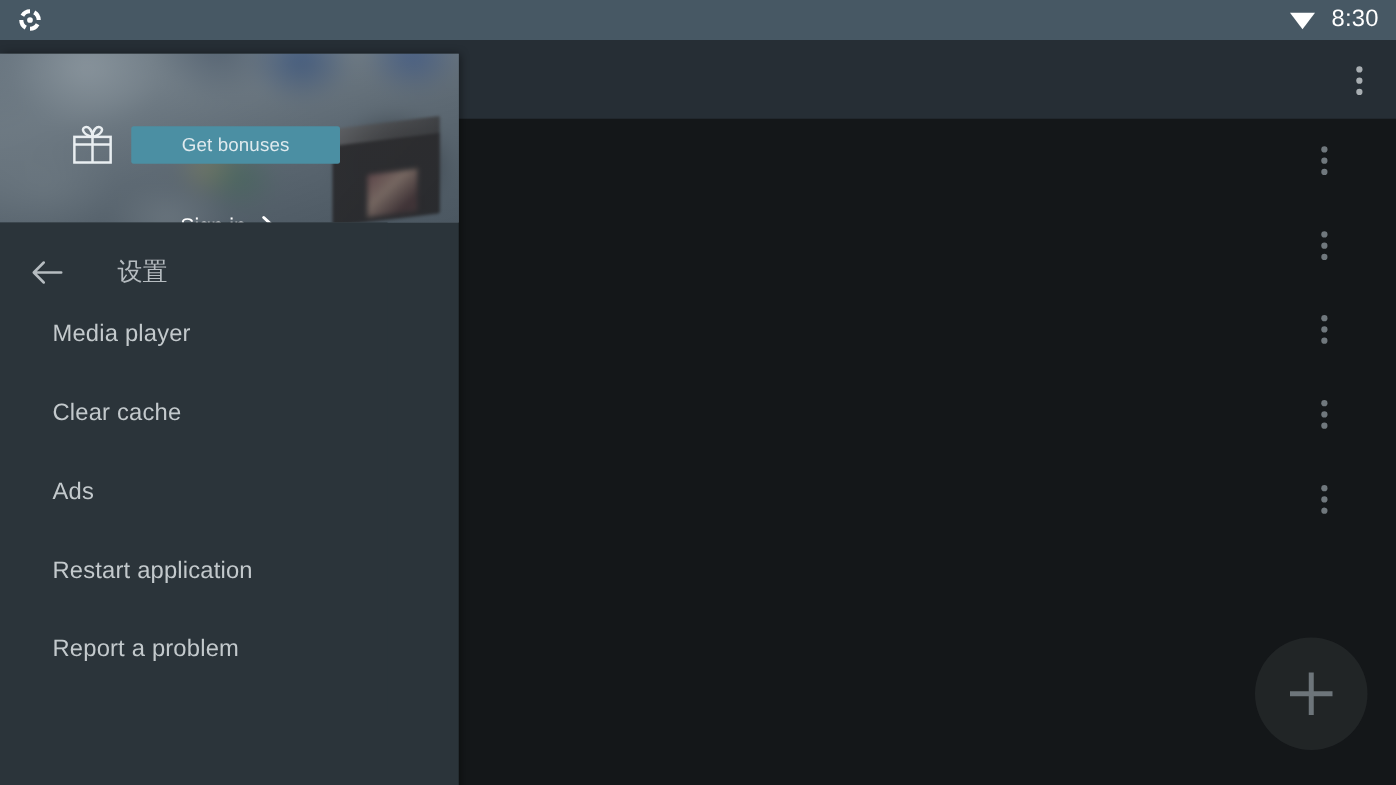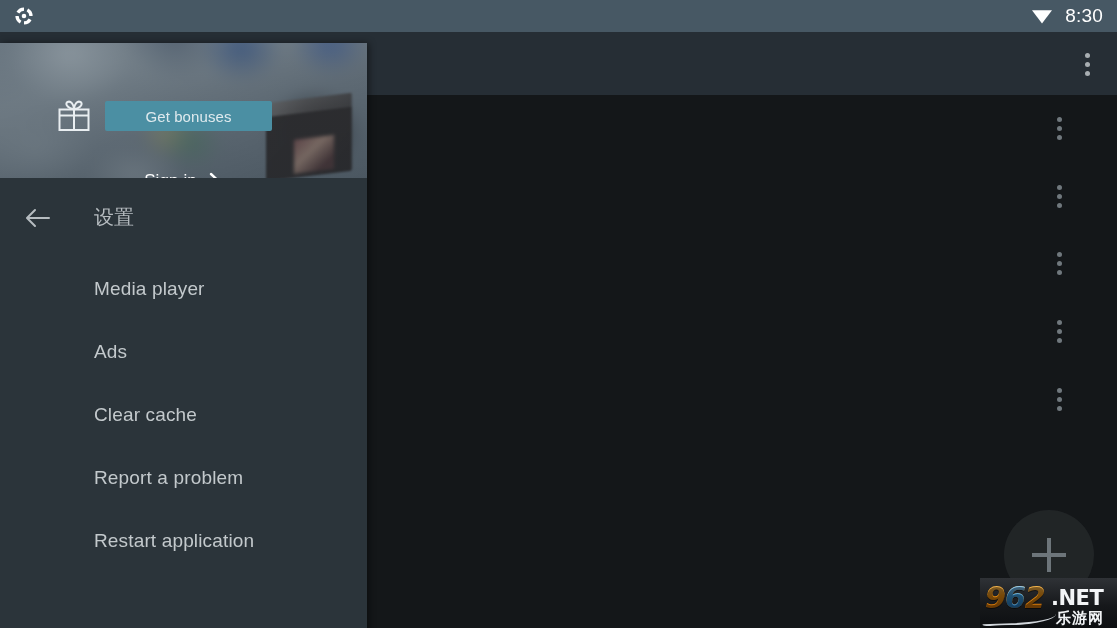--- a/index.html
+++ b/index.html
@@ -230,22 +230,21 @@
   }
   #drawer-title {
     position: absolute;
     left: 94px;
     color: #b6bcc0;
     font-size: 20px;
   }
   .menu-item {
     height: 63px;
     display: flex;
-    align-items: center;
-    padding-left: 94px;
+    padding-left: 42px;
     box-sizing: border-box;
     cursor: pointer;
   }
   .menu-item span {
     color: #c3c9cc;
     font-size: 19px;
     letter-spacing: .15px;
     font-weight: 400;
   }
   #drawer-bottom-divider {
@@ -412,37 +411,31 @@
             <path d="M25 12 H4 M11 4 L3 12 L11 20" fill="none" stroke="#b6bcc0" stroke-width="2" stroke-linecap="round" stroke-linejoin="round"></path>
           </svg>
         </div>
         <div id="drawer-title">设置</div>
       </div>
 
       <div class="menu-item">
         <span>Media player</span>
       </div>
       <div class="menu-item">
+        <span>Clear cache</span>
+      </div>
+      <div class="menu-item">
         <span>Ads</span>
       </div>
       <div class="menu-item">
-        <span>Clear cache</span>
+        <span>Restart application</span>
       </div>
       <div class="menu-item">
         <span>Report a problem</span>
       </div>
-      <div class="menu-item">
-        <span>Restart application</span>
-      </div>
 
     </div>
 
     <div id="drawer-bottom-divider"></div>
   </div>
 
-  <div id="watermark">
-    <div id="wm-962"><span>9</span><span class="blue">6</span><span>2</span></div>
-    <div id="wm-swoosh"></div>
-    <div id="wm-net">.NET</div>
-    <div id="wm-cn">乐游网</div>
-  </div>
 
 </div>
 
 </body></html>

